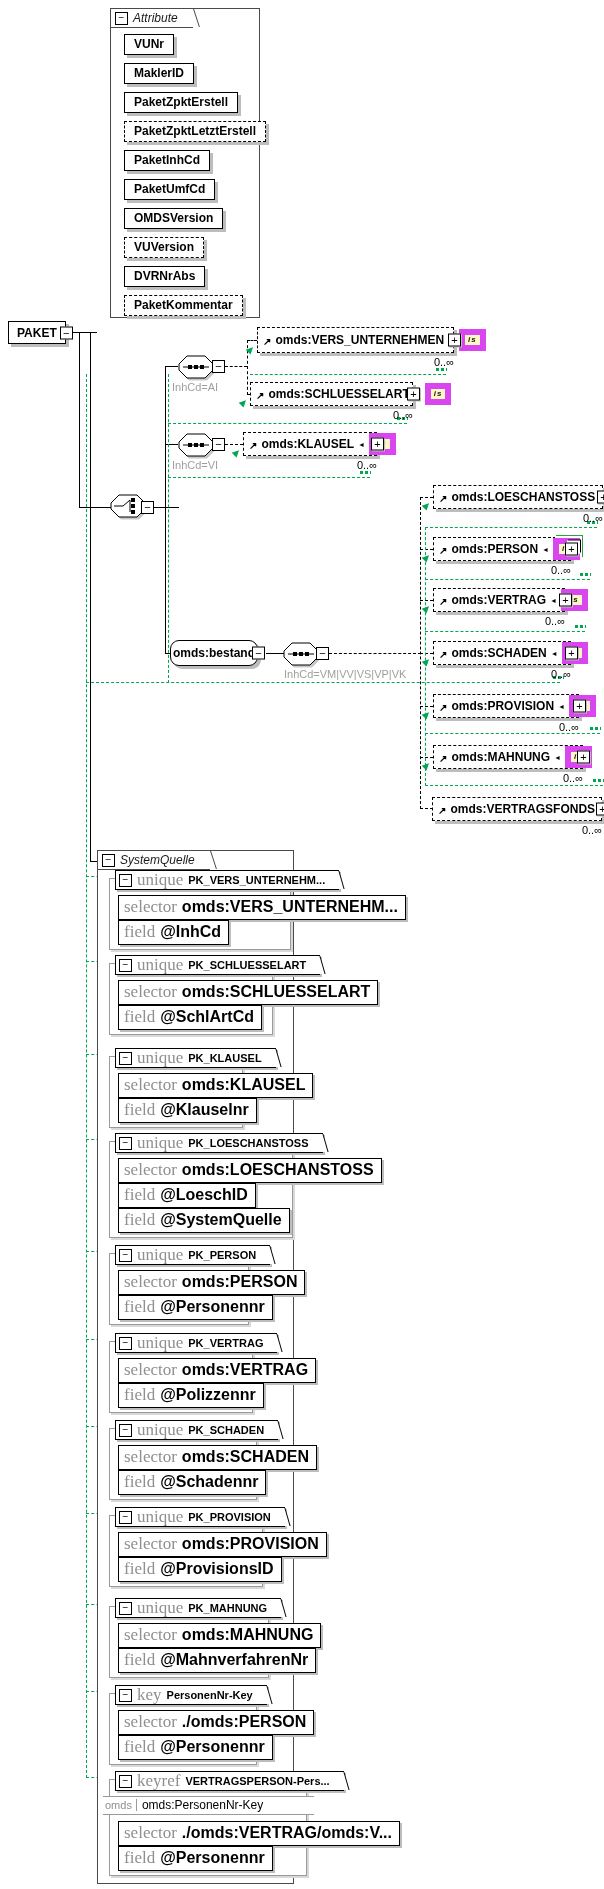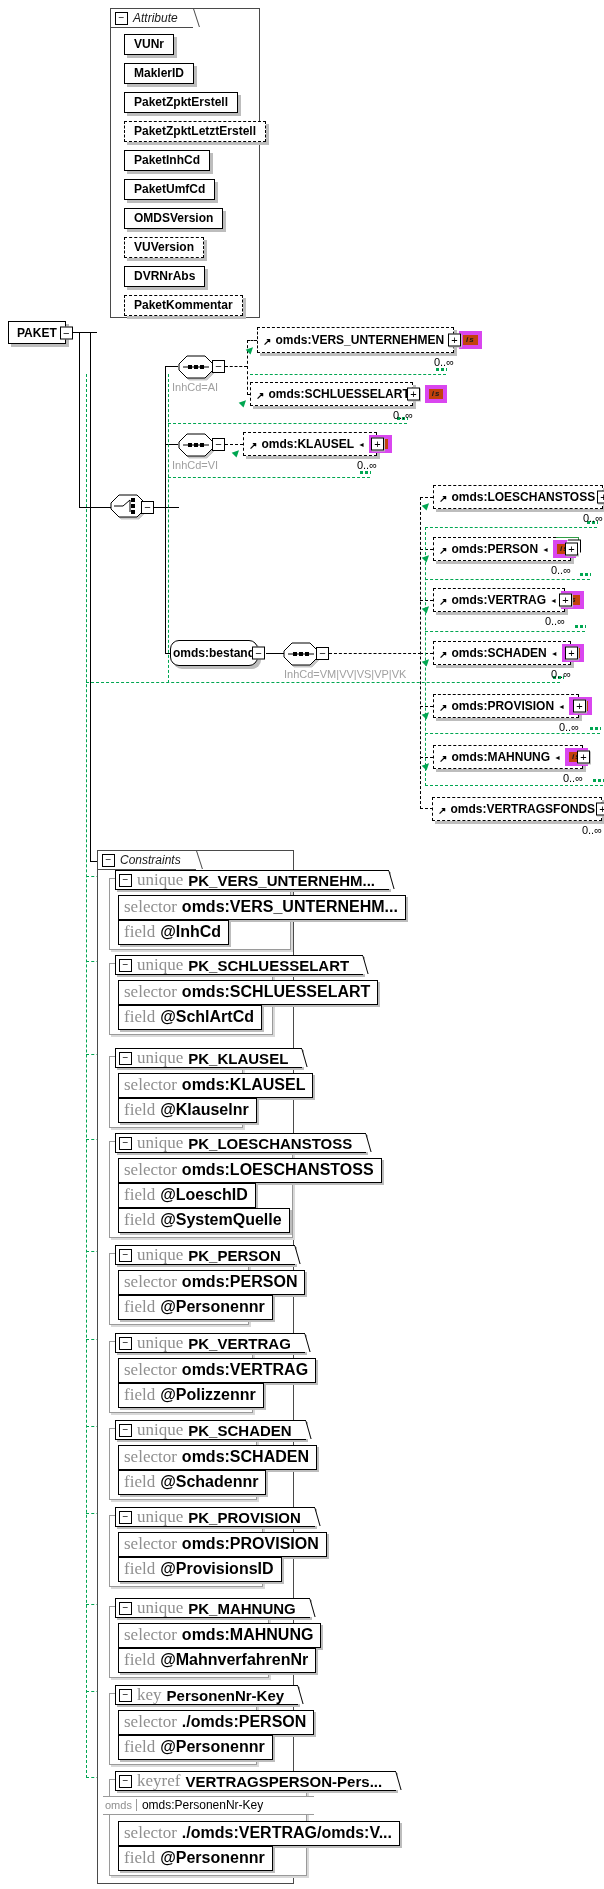--- a/index.html
+++ b/index.html
@@ -19,35 +19,35 @@
   .panel-title{font-style:italic;font-size:12px;color:#1a1a1a;position:relative;z-index:2;}
   .minibox{width:11px;height:11px;border:1px solid #000;background:#fff;font-size:10px;line-height:9px;text-align:center;flex:0 0 auto;position:relative;z-index:2;}
   .attr-item{margin:0 0 8px 13px;width:fit-content;border:1px solid #000;background:#fff;box-shadow:3px 3px 0 #bdbdbd;padding:2px 9px 3px 9px;font-size:12px;font-weight:bold;white-space:nowrap;}
   .attr-item.optional{border-style:dashed;}
   .elem{position:absolute;border:1px solid #000;background:#fff;box-shadow:3px 3px 0 #bdbdbd;font-size:12px;font-weight:bold;display:flex;align-items:center;white-space:nowrap;box-sizing:border-box;}
   .elem.root{padding:0 8px;height:23px;}
   .elem.stadium{border-radius:9px;padding:0 8px;justify-content:center;}
   .elem.child{border-style:dashed;padding:0 14px 0 5px;gap:4px;}
   .ref-arrow{font-size:10px;font-weight:bold;transform:translateY(1px);}
   .badge-arrow{font-size:7px;line-height:7px;}
-  .badge{border:4px solid #d946ef;background:#c2410c;color:#1a1a1a;font-size:8px;font-style:italic;line-height:9px;padding:0 3px 1px 3px;letter-spacing:1px;}
+  .badge{border:6px solid #d946ef;background:#fef9c3;color:#1a1a1a;font-size:8px;font-style:italic;line-height:9px;padding:0 3px 1px 3px;letter-spacing:1px;}
   .badge.stacked{box-shadow:2px -2px 0 #fff,3px -3px 0 #2f9e44;}
   .attach{position:absolute;width:13px;height:13px;background:#fff;border:1px solid #000;font-size:11px;line-height:11px;text-align:center;font-weight:normal;top:50%;transform:translateY(-50%);box-sizing:border-box;}
   .attach.plus{right:-8px;box-shadow:1px 1px 0 #bdbdbd;}
   .attach.plus.stacked{box-shadow:2px -2px 0 #fff,3px -3px 0 #000,1px 1px 0 #bdbdbd;}
   .attach.minus{right:-8px;}
   .occurs{position:absolute;width:55px;text-align:right;font-size:11px;color:#000;}
   .cond{position:absolute;font-size:11px;color:#a0a0a0;white-space:nowrap;}
   .compositor{position:absolute;filter:drop-shadow(2px 2px 0 #c8c8c8);}
   .comp-minus{position:absolute;width:13px;height:13px;background:#fff;border:1px solid #000;font-size:11px;line-height:11px;text-align:center;box-sizing:border-box;}
   .cg{position:absolute;border:1px solid #9a9a9a;background:#fff;box-shadow:2px 2px 0 #d9d9d9;box-sizing:border-box;}
   .cg-header{position:absolute;top:-9px;left:5px;height:18px;background:#fff;border:1px solid #000;box-shadow:2px 2px 0 #bdbdbd;display:flex;align-items:center;gap:5px;padding:0 13px 0 3px;white-space:nowrap;z-index:2;}
   .cg-header::after{content:"";position:absolute;right:-4px;top:0;width:8px;height:100%;background:#fff;border-right:1px solid #000;transform:skewX(16deg);}
   .kw{color:#8f8f8f;font-size:17px;position:relative;z-index:2;font-family:Liberation Serif, serif;}
-  .cname{font-size:15px;font-weight:bold;position:relative;z-index:2;}
+  .cname{font-size:11px;font-weight:bold;position:relative;z-index:2;}
   .cg-row{position:absolute;border:1px solid #000;background:#fff;box-shadow:2px 2px 0 #bdbdbd;padding:1px 7px 2px 5px;white-space:nowrap;display:flex;gap:5px;align-items:baseline;width:fit-content;}
   .cg-row .val{font-size:16px;font-weight:bold;}
   .cg-row.refer-row{border-color:#000;box-shadow:none;border-left:none;border-right:none;border-top:1px solid #9a9a9a;border-bottom:1px solid #9a9a9a;padding-left:2px;}
   .cg-row.refer-row .val{font-weight:normal;font-size:12px;}
   .kwcell{color:#8f8f8f;font-size:11px;border-right:1px solid #9a9a9a;padding-right:4px;}
 </style>
 </head>
 <body>
 
 <div class="stage">
@@ -274,21 +274,21 @@
         <span class="ref-arrow">↗</span>
         <span>omds:VERTRAGSFONDS</span>
         <span class="attach plus">+</span>
       </div>
       <div class="occurs" style="left: 547px; top: 824px;">0..∞</div>
     </div>
 
   <div class="panel" style="left:97px;top:850px;width:195px;height:1032px;">
     <div class="panel-tab">
       <span class="minibox">−</span>
-      <span class="panel-title">Constraints</span>
+      <span class="panel-title">SystemQuelle</span>
     </div>
     <div id="constraintGroups">
         <div class="cg" style="left: 11px; top: 27px; width: 182px; height: 72px;">
           <div class="cg-header">
             <span class="minibox">−</span>
             <span class="kw">unique</span>
             <span class="cname">PK_VERS_UNTERNEHM...</span>
           </div>
           <div class="cg-row" style="left: 8px; top: 16px;">
             <span class="kw">selector</span>

